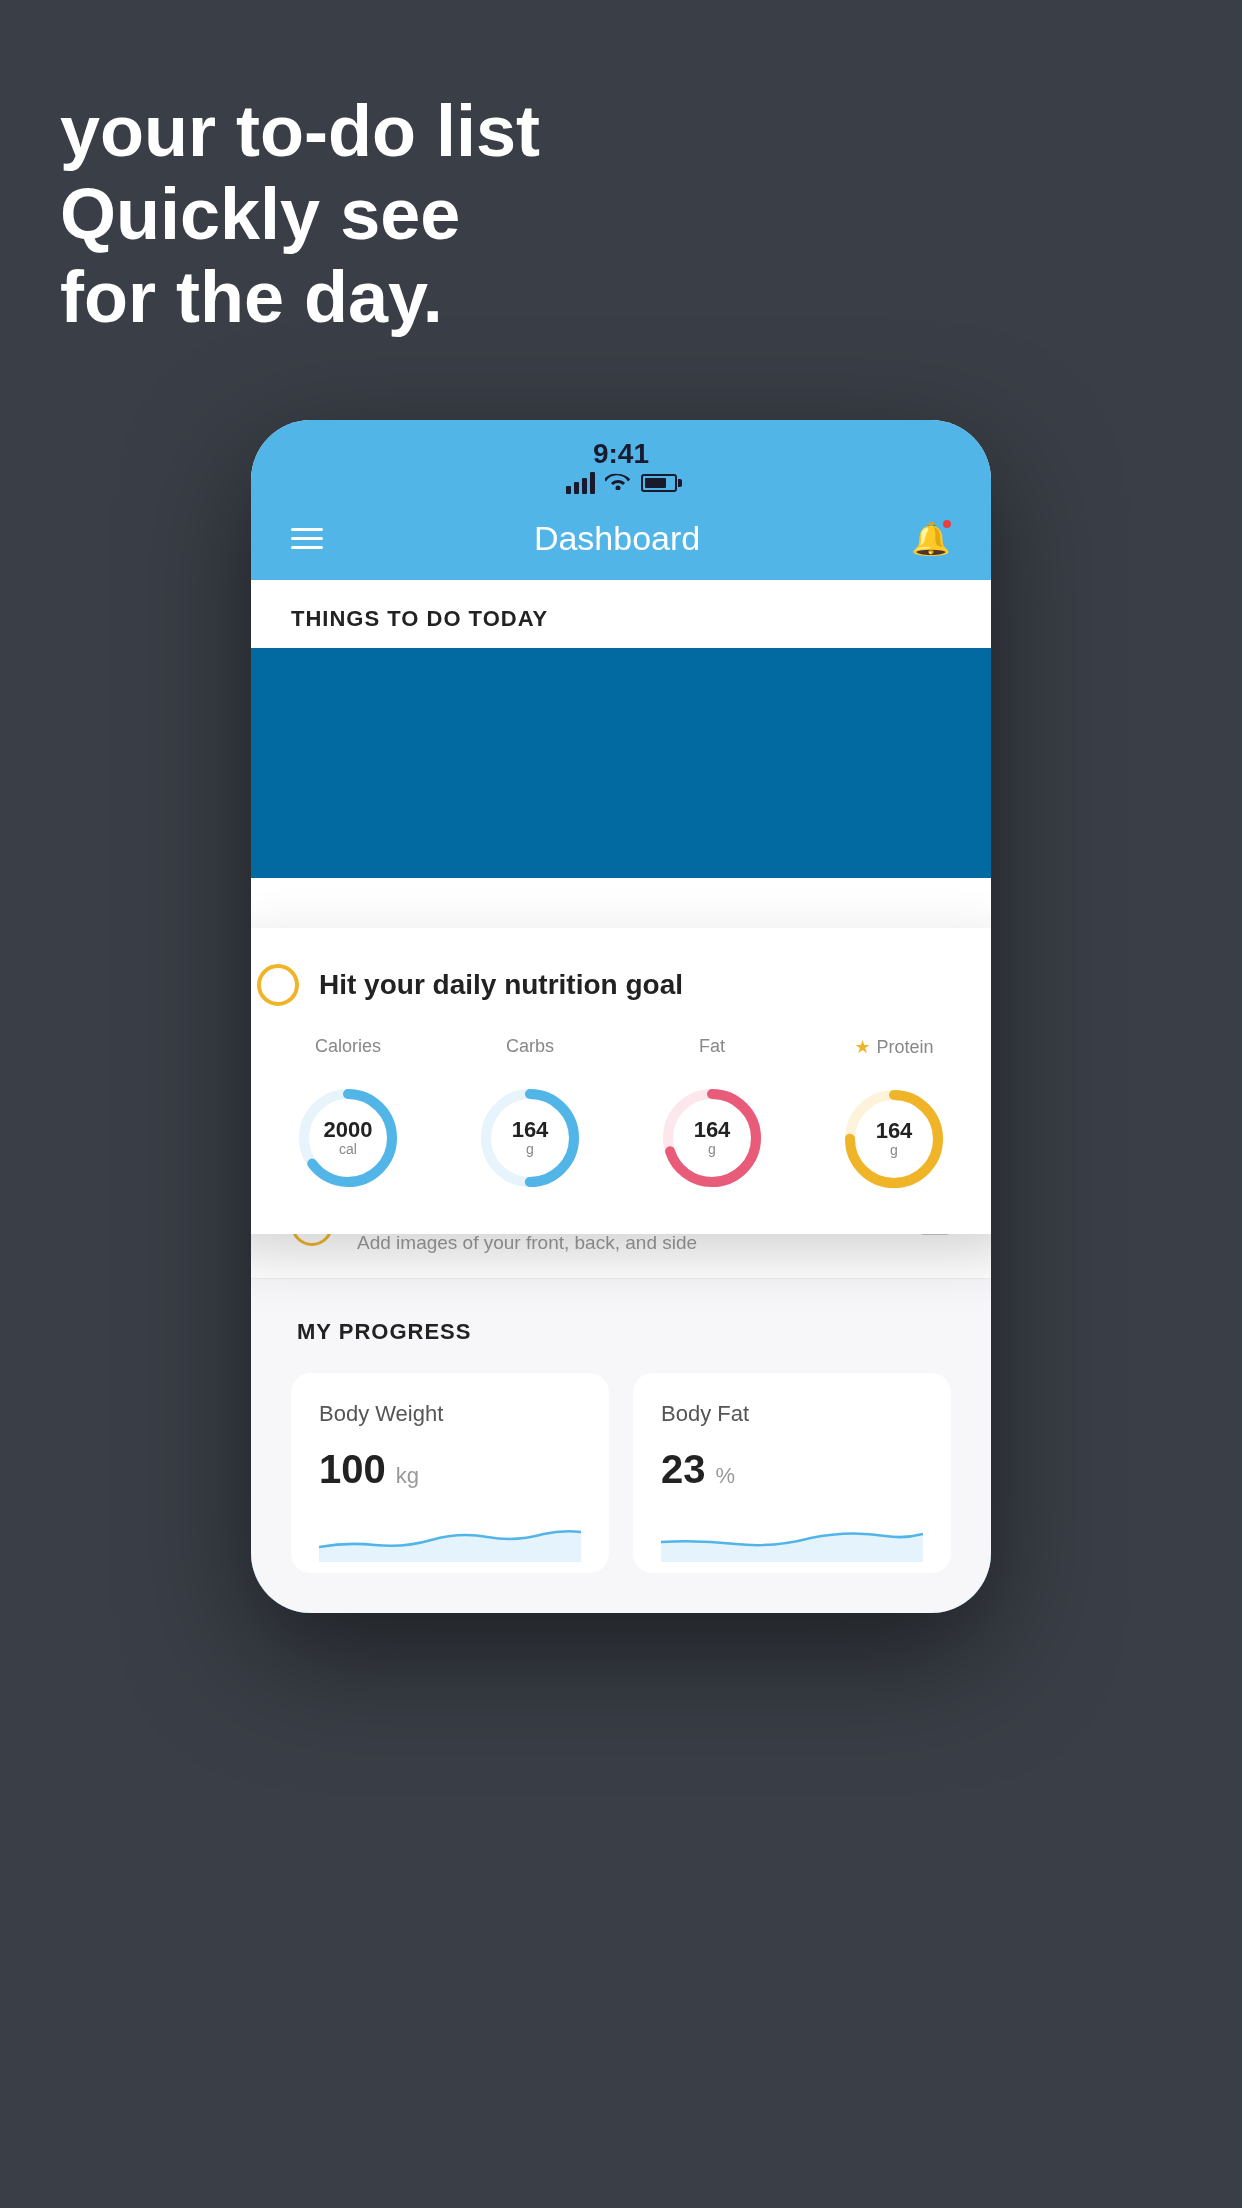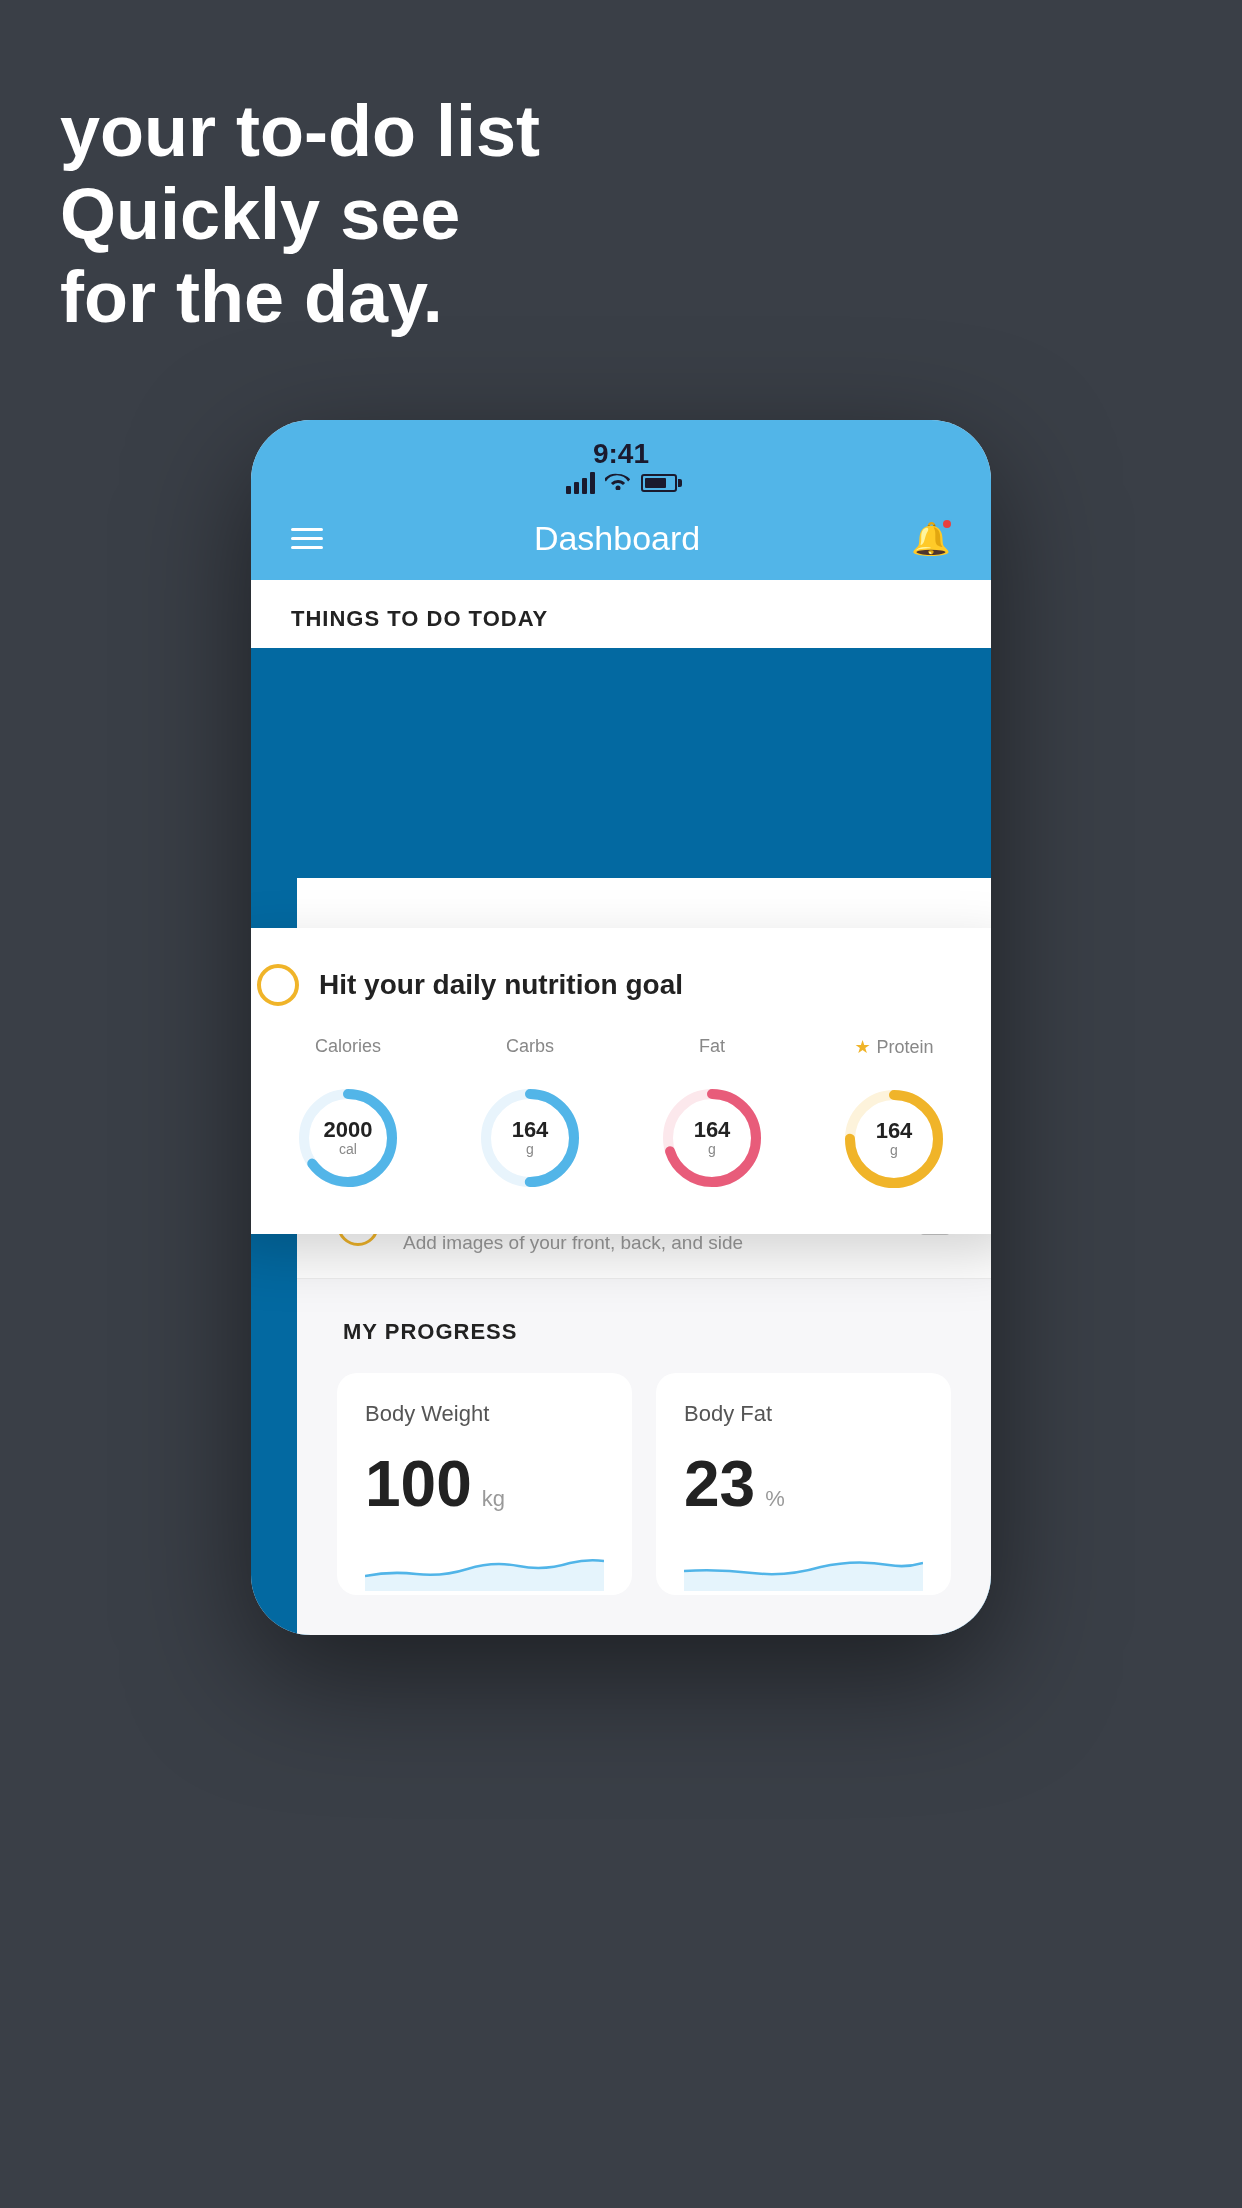--- a/index.html
+++ b/index.html
@@ -349,21 +349,21 @@
     }
 
     .progress-value-row {
       display: flex;
       align-items: baseline;
       gap: 10px;
       margin-bottom: 20px;
     }
 
     .progress-value {
-      font-size: 64px;
+      font-size: 40px;
       font-weight: 700;
       color: #222;
     }
 
     .progress-unit {
       font-size: 22px;
       color: #999;
     }
 
     .sparkline {
@@ -419,21 +419,21 @@
         <div class="bell-dot"></div>
       </div>
     </div>
 
     <div class="app-content">
 
       <div class="things-today-header">
         <span>THINGS TO DO TODAY</span>
       </div>
 
-      <div style="position: relative; padding-left: 46px;">
+      <div style="position: relative;">
         <div class="floating-card">
           <div class="card-title-row">
             <div class="circle-check"></div>
             <span class="card-title">Hit your daily nutrition goal</span>
           </div>
           <div class="nutrition-row">
 
             <div class="nutrition-item">
               <span class="nutrition-label">Calories</span>
               <div class="donut-container">

